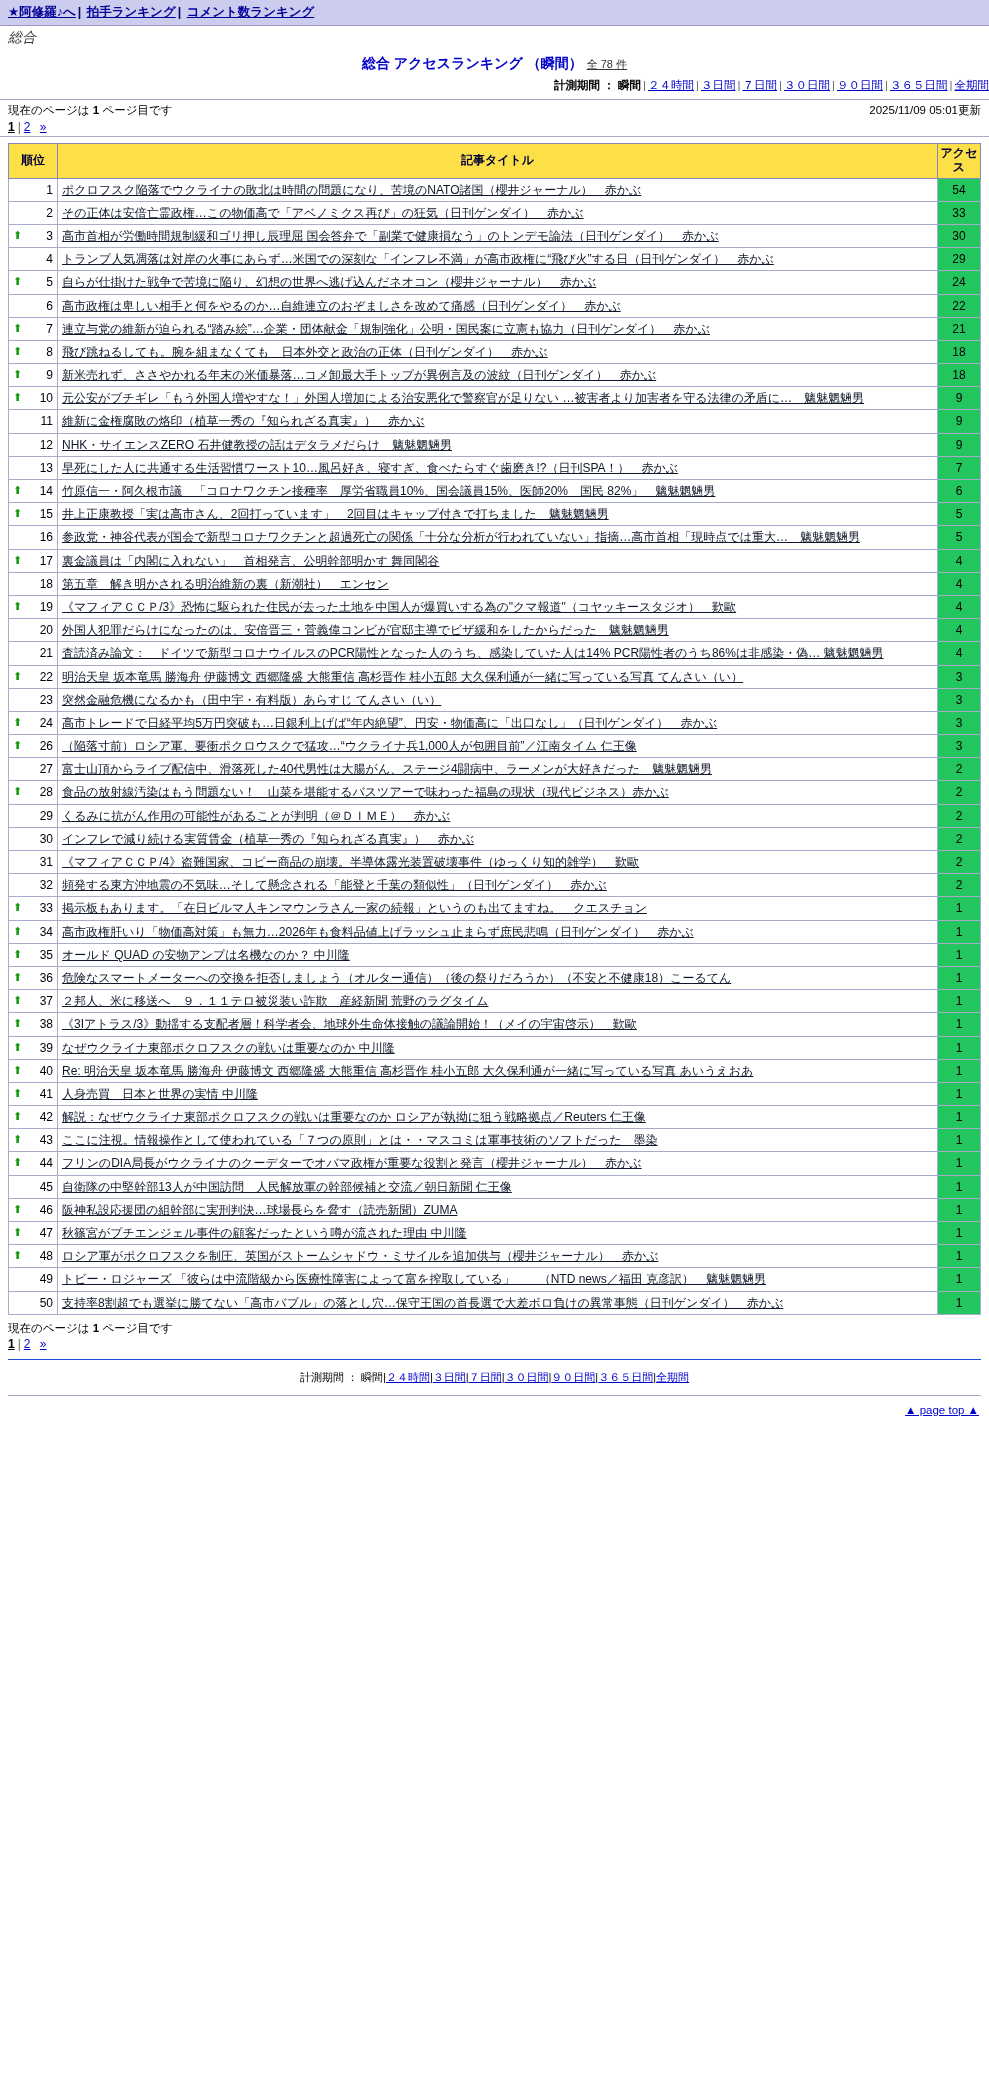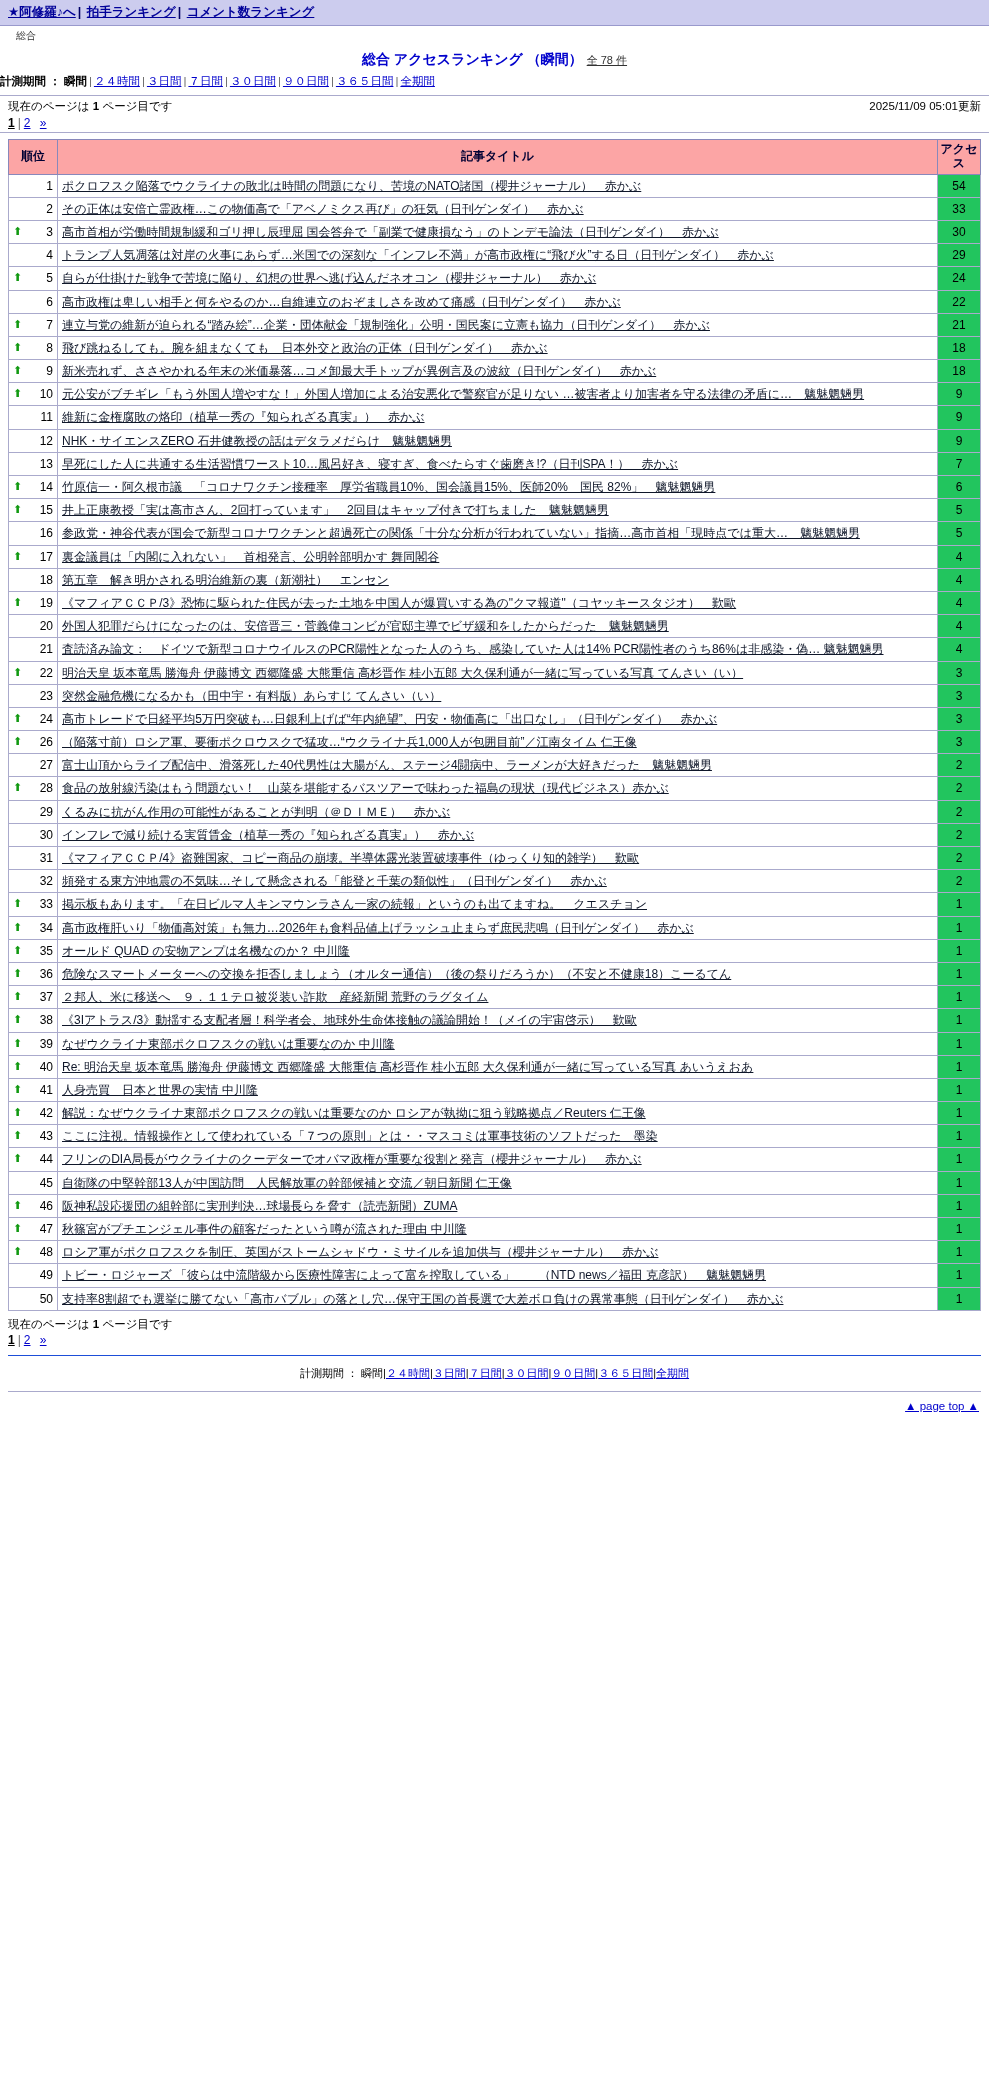--- a/index.html
+++ b/index.html
@@ -19,43 +19,44 @@
     border-bottom:1px solid #9999cc;
     padding:4px 8px;
     font-size:12.5px;
     font-weight:bold;
     color:#000066;
   }
   .topbar a{color:#000099;text-align:right;}
   .topbar .sep{color:#000066;padding:0 2px;}
 
   .breadcrumb{
-    padding:3px 8px 2px 16px;
-    font-size:10px;
+    padding:3px 8px 2px 8px;
+    font-size:14px;
     color:#333333;
+    font-style:italic;
   }
 
   .title-block{
     text-align:center;
     padding:6px 0 2px 0;
   }
   .title-main{
     color:#0000cc;
     font-weight:bold;
     font-size:14px;
   }
   .title-count{
     color:#333333;
     font-size:11px;
     font-weight:normal;
     padding-left:4px;
     text-decoration:underline;
   }
   .period-row{
-    text-align:left;
+    text-align:right;
     font-size:11.5px;
     padding:3px 0 6px 0;
     color:#000000;
   }
   .period-row .lab{font-weight:bold;}
   .period-row .cur{font-weight:bold;color:#000000;}
   .period-row .bar{color:#666666;padding:0 2px;}
 
   .infobar{
     border-top:1px solid #aaaacc;
@@ -74,21 +75,21 @@
   .updated{font-size:11.5px;color:#000000;text-align:left;}
 
   
   table.rank{
     width:973px;
     margin:6px 8px 0 8px;
     border-collapse:collapse;
     border:1px solid #8888bb;
   }
   table.rank th{
-    background:#fca5a5;
+    background:#fde047;
     border:1px solid #8888bb;
     font-size:12px;
     font-weight:bold;
     color:#000033;
     padding:3px 2px;
     line-height:1.15;
   }
   th.c-rank{width:40px;}
   th.c-title{}
   th.c-acc{width:34px;}

